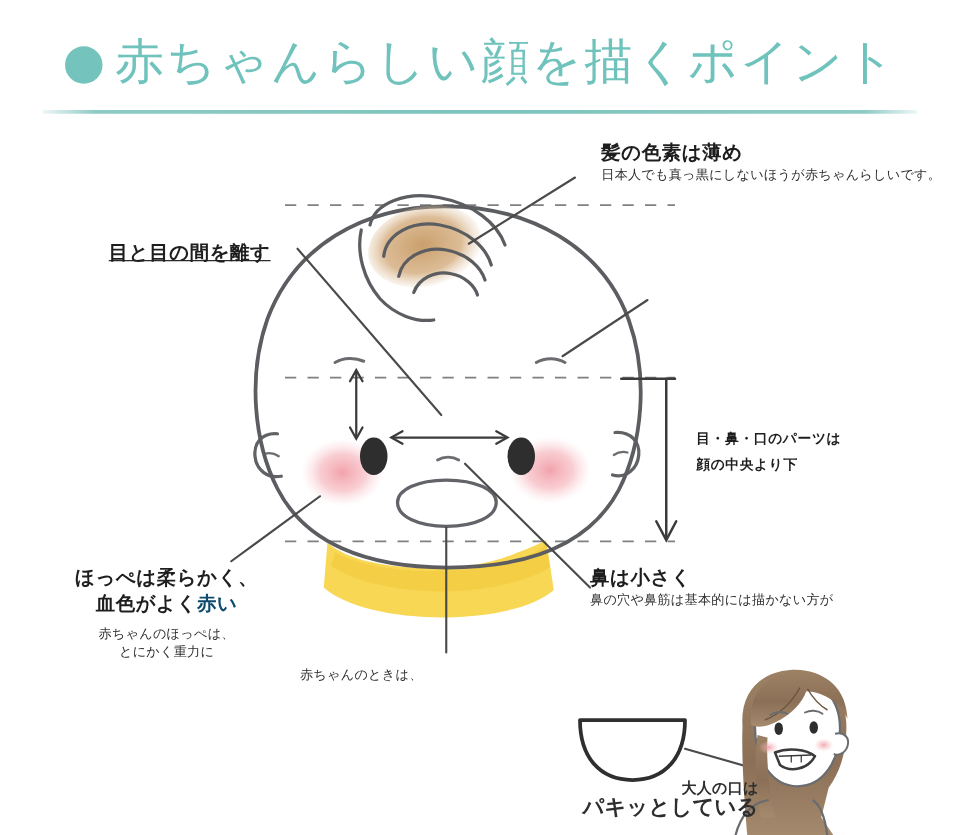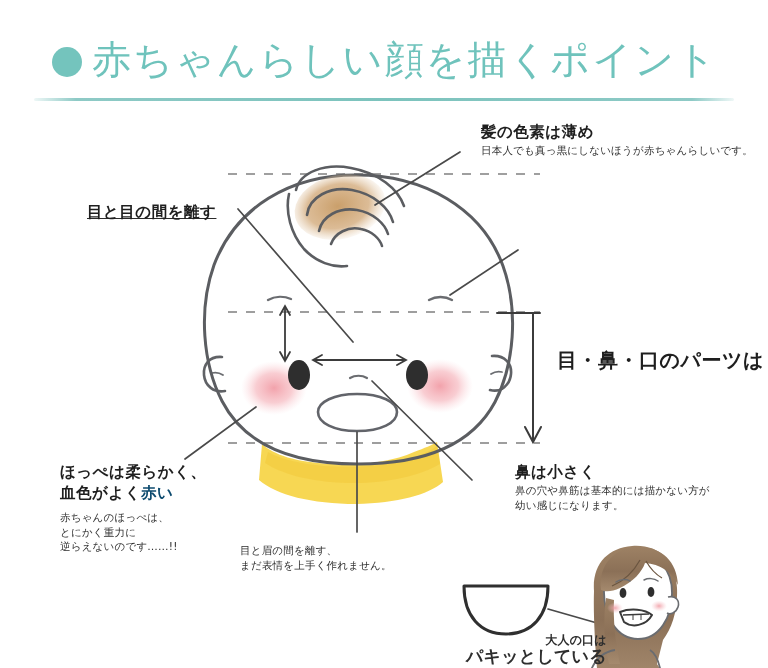--- a/index.html
+++ b/index.html
@@ -5,21 +5,21 @@
 <style>
   html,body{margin:0;padding:0;}
   body{
     width:768px;height:668px;
     background:#ffffff;
     font-family:"DejaVu Sans","Liberation Sans",sans-serif;
     position:relative;
     overflow:hidden;
     color:#2b2b2b;
   }
-  .stage{position:absolute;left:0;top:12px;width:768px;height:519px;border-radius:16px;}
+  .stage{position:absolute;left:0;top:2px;width:768px;height:519px;border-radius:16px;}
 
   
   #title-bar{
     position:absolute;left:0;top:8px;width:768px;height:76px;
   }
   #title-dot{
     position:absolute;left:52px;top:27px;
     width:30px;height:30px;border-radius:50%;
     background:#74c4bd;
   }
@@ -36,21 +36,21 @@
     background:linear-gradient(90deg,rgba(140,202,198,.15) 0%,#8ecac6 6%,#7cc3bd 50%,#8ecac6 94%,rgba(140,202,198,.15) 100%);
     border-radius:2px;
   }
 
   
   .lbl{position:absolute;white-space:nowrap;}
   .lbl .hl{              
     font-size:15.5px;line-height:21px;font-weight:700;color:#1e1e1e;
     letter-spacing:.5px;
   }
-  .lbl .hl.big{font-size:20px;}
+  .lbl .hl.big{font-size:11px;}
   .lbl .sub{
     font-size:10.5px;line-height:14.5px;color:#2e2e2e;letter-spacing:.2px;
     font-weight:400;
   }
   .red{color:#0c4a6e;}
 
   
   svg.overlay{position:absolute;left:0;top:0;width:768px;height:668px;overflow:visible;}
 </style>
 </head>
@@ -210,43 +210,41 @@
   </div>
 
   <div class="lbl" style="left:87px;top:190px;text-decoration:underline;">
     <div class="hl">目と目の間を離す</div>
   </div>
 
 
 
   <div class="lbl" style="left:557px;top:338px;">
     <div class="hl big">目・鼻・口のパーツは</div>
-  </div>
-
-  <div class="lbl" style="left:60px;top:450px;">
+    <div class="hl big">顔の中央より下</div>
+  </div>
+
+  <div class="lbl" style="left:60px;top:450px;text-align:center;">
     <div class="hl">ほっぺは柔らかく、</div>
     <div class="hl">
       <span>血色がよく</span><span class="red">赤い</span>
     </div>
     <div style="height:6px"></div>
     <div class="sub">赤ちゃんのほっぺは、</div>
     <div class="sub">とにかく重力に</div>
-    <div class="sub">逆らえないのです……!!</div>
-  </div>
-
-  <div class="lbl" style="left:472px;top:450px;margin-left:43px;">
+  </div>
+
+  <div class="lbl" style="left:472px;top:450px;">
     <div class="hl">鼻は小さく</div>
     <div class="sub">鼻の穴や鼻筋は基本的には描かない方が</div>
-    <div class="sub">幼い感じになります。</div>
   </div>
 
   <div class="lbl" style="left:240px;top:528px;">
     <div style="height:3px"></div>
-    <div class="sub">目と眉の間を離す、</div>
-    <div class="sub">まだ表情を上手く作れません。</div>
+    <div class="sub">赤ちゃんのときは、</div>
   </div>
 
   <div class="lbl" style="left:466px;top:620px;text-align:right;">
     <div class="sub" style="font-size:12px;line-height:16px;font-weight:700;">大人の口は</div>
     <div class="sub" style="font-size:17px;line-height:16px;font-weight:700;">パキッとしている</div>
   </div>
 
 </div>
 
 </body></html>

